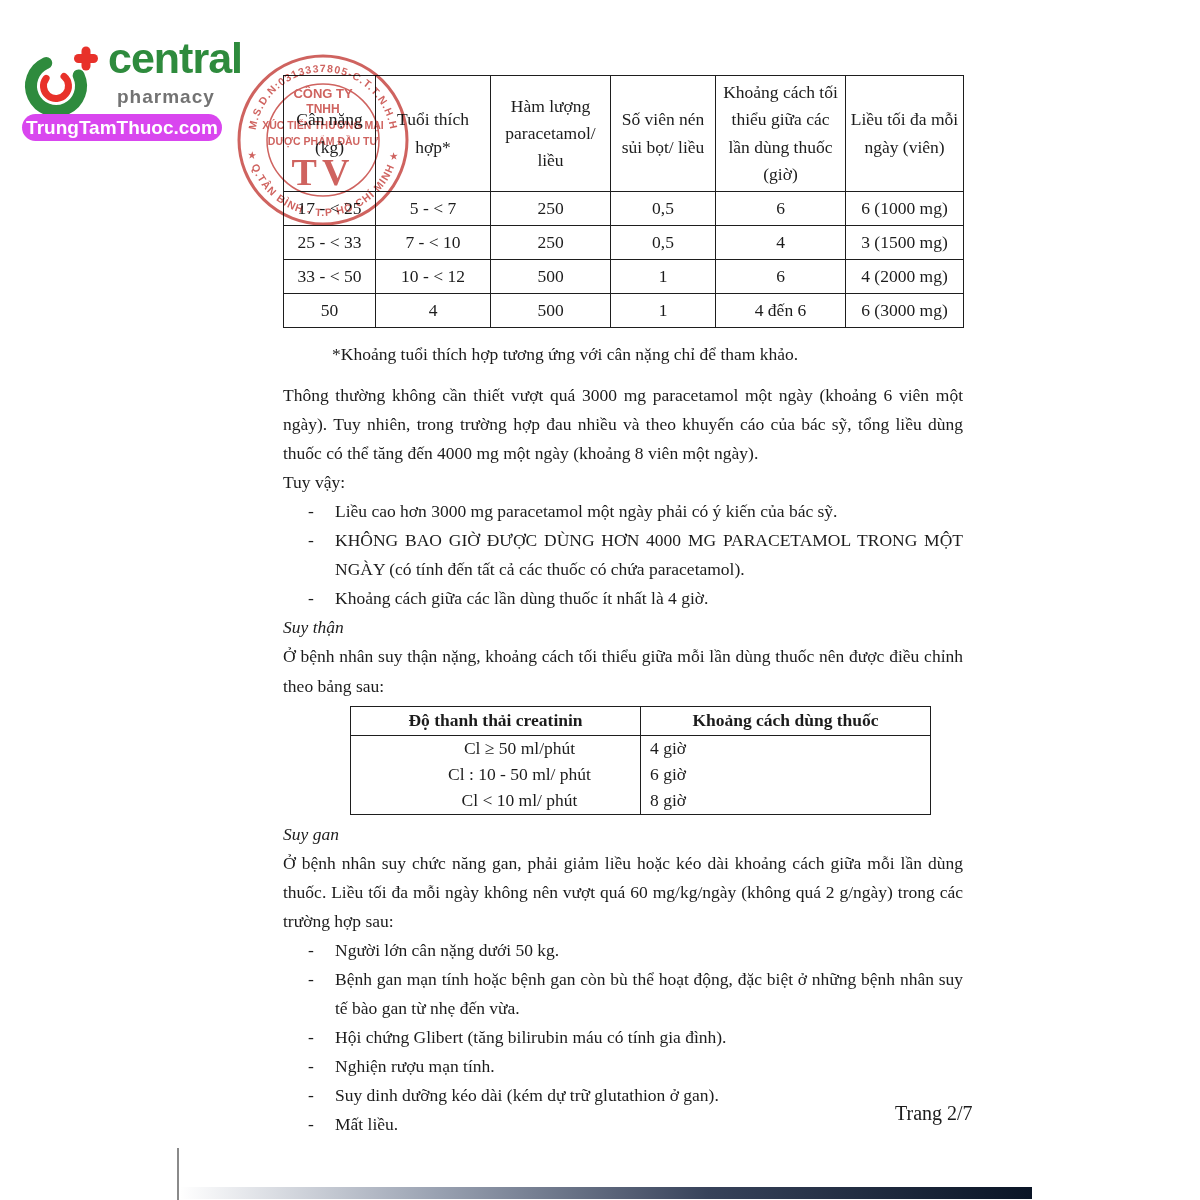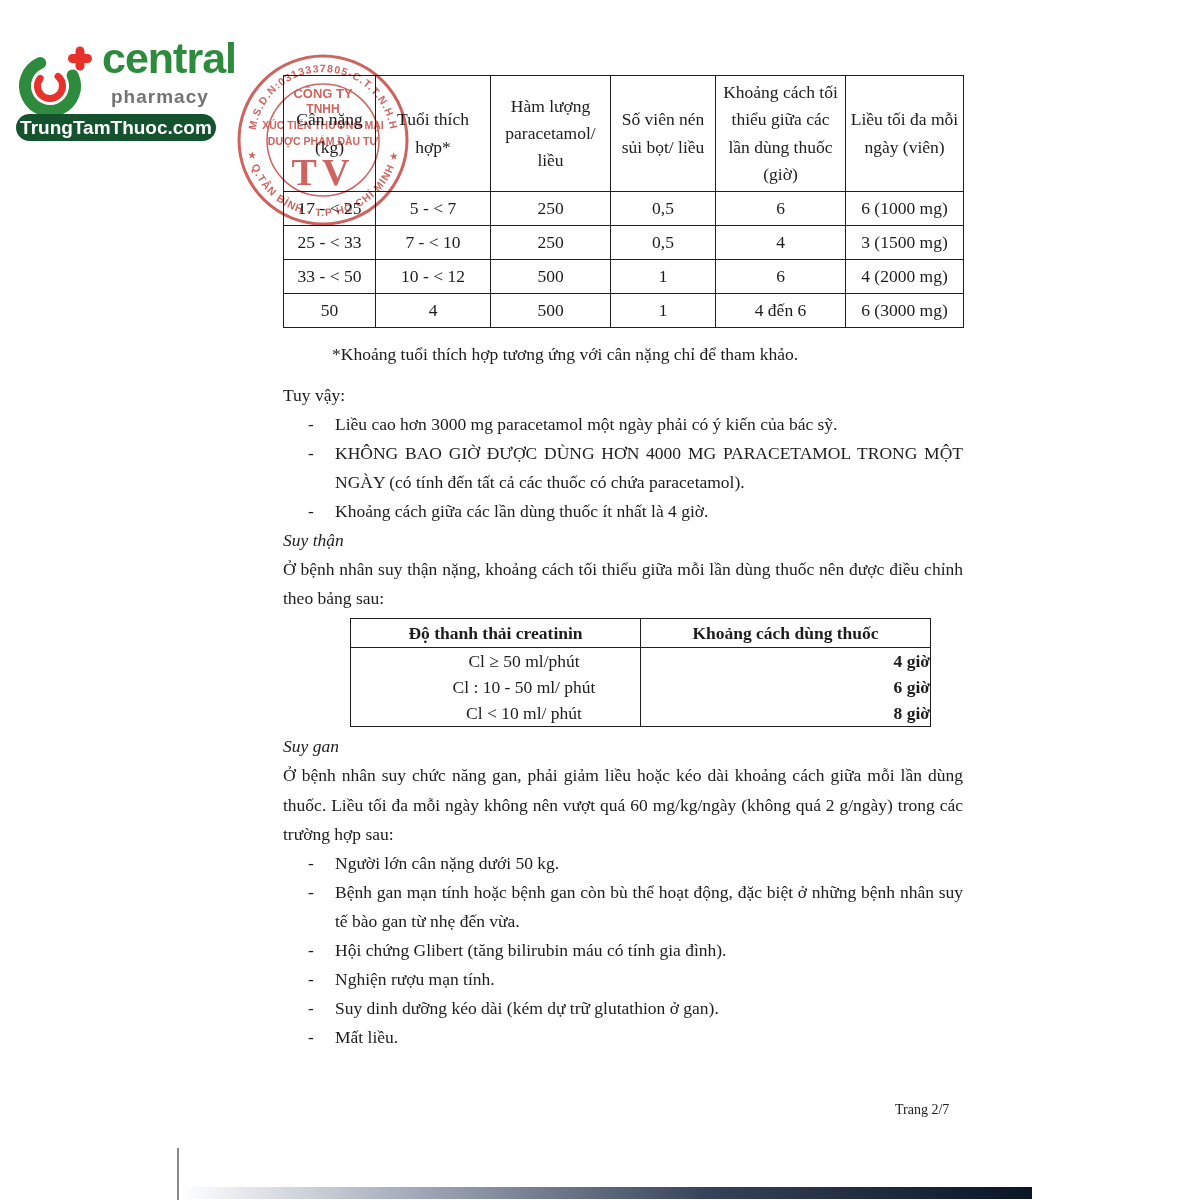--- a/index.html
+++ b/index.html
@@ -2,27 +2,27 @@
 <html><head>
 <meta charset="utf-8">
 <style>
   html,body{margin:0;padding:0;}
   body{
     width:1200px;height:1200px;position:relative;background:#ffffff;
     font-family:"Liberation Serif","DejaVu Serif",serif;color:#1c1c1c;
     overflow:hidden;
   }
   
-  .logo{position:absolute;left:16px;top:28px;width:205px;height:115px;z-index:3;}
+  .logo{position:absolute;left:22px;top:28px;width:205px;height:115px;z-index:3;}
   .logo-icon{position:absolute;left:0;top:14px;}
   .brand{position:absolute;left:86px;top:6px;font-family:"Liberation Sans","DejaVu Sans",sans-serif;
          font-weight:bold;font-size:43px;color:#2e8b3d;letter-spacing:-1px;}
   .tagline{position:absolute;left:95px;top:58px;font-family:"Liberation Sans","DejaVu Sans",sans-serif;
          font-weight:bold;font-size:19px;color:#737373;letter-spacing:1px;}
-  .pill{position:absolute;left:0px;top:86px;width:200px;height:27px;background:#14532d;
+  .pill{position:absolute;left:0px;top:86px;width:200px;height:27px;background:#d946ef;
         border-radius:14px;color:#fff;font-family:"Liberation Sans","DejaVu Sans",sans-serif;
         font-weight:bold;font-size:19px;text-align:center;line-height:27px;}
   
   .stamp{position:absolute;left:235px;top:52px;width:176px;height:176px;z-index:6;
          opacity:.82;mix-blend-mode:multiply;pointer-events:none;}
   .stamp text{fill:#c4403c;font-family:"Liberation Sans","DejaVu Sans",sans-serif;}
   .stamp .rim{font-size:10.5px;font-weight:bold;letter-spacing:1.1px;}
   .stamp .s1{font-size:13px;font-weight:bold;text-anchor:middle;}
   .stamp .s2{font-size:12px;font-weight:bold;text-anchor:middle;}
   .stamp .s3{font-size:10.5px;font-weight:bold;text-anchor:middle;}
@@ -39,28 +39,28 @@
   .dose-table td{height:31px;}
   .footnote{padding-left:37px;margin:12px;}
   .para{margin:0;text-align:justify;}
   .plain{margin:0;}
   .bullets{margin:0;}
   .bitem{display:flex;margin:0;}
   .dash{width:52px;padding-left:25px;box-sizing:border-box;flex:none;}
   .btext{flex:1;text-align:justify;font-family:Liberation Serif, serif;}
   .iheading{margin:0;font-style:italic;}
   .renal-table{width:580px;margin:5px 0 5px 67px;table-layout:fixed;}
-  .renal-table th,.renal-table td{border:1.6px solid #1e1e1e;line-height:1.35;padding:1px 0;}
+  .renal-table th,.renal-table td{border:1.6px solid #1e1e1e;line-height:1.35;padding:1px 9px;}
   .renal-table th{font-weight:bold;text-align:center;height:26px;}
   .renal-table td{border-top:none;border-bottom:none;height:24px;}
   .renal-table tr:last-child td{border-bottom:1.6px solid #1e1e1e;}
   .renal-table td.cl{ text-align:center;padding-left:57px;}
-  .renal-table td.hrs{text-align:right;font-weight:bold;}
-  
-  .page-number{position:absolute;left:895px;top:1102px;font-size:14px;z-index:2;}
+  .renal-table td.hrs{text-align:left;}
+  
+  .page-number{position:absolute;left:895px;top:1102px;font-size:20px;z-index:2;}
   .scan-edge-v{position:absolute;left:177px;top:1148px;width:2px;height:52px;background:#8a8a8a;}
   .scan-bottom{position:absolute;left:180px;top:1187px;width:852px;height:12px;
      background:linear-gradient(90deg,rgba(160,168,182,0) 0%,#9aa2b2 30%,#37425a 62%,#0a1526 100%);}
 </style>
 </head>
 <body>
 
 <div class="logo">
   <svg class="logo-icon" width="80" height="80" viewBox="0 0 80 80">
     <circle cx="34" cy="44" r="25" fill="none" stroke="#2e8b3d" stroke-width="12" stroke-dasharray="118 39.1" stroke-linecap="round" transform="rotate(-25 34 44)"></circle>
@@ -139,20 +139,21 @@
       <td>500</td>
       <td>1</td>
       <td>4 đến 6</td>
       <td>6 (3000 mg)</td>
     </tr>
   </tbody>
     </table>
 
   <p class="footnote">*Khoảng tuổi thích hợp tương ứng với cân nặng chỉ để tham khảo.</p>
 
+  <p class="para">Thông thường không cần thiết vượt quá 3000 mg paracetamol một ngày (khoảng 6 viên một ngày). Tuy nhiên, trong trường hợp đau nhiều và theo khuyến cáo của bác sỹ, tổng liều dùng thuốc có thể tăng đến 4000 mg một ngày (khoảng 8 viên một ngày).</p>
 
   <p class="plain">Tuy vậy:</p>
 
   <div class="bullets">
     <div class="bitem">
       <span class="dash">-</span>
       <span class="btext">Liều cao hơn 3000 mg paracetamol một ngày phải có ý kiến của bác sỹ.</span>
     </div>
     <div class="bitem">
       <span class="dash">-</span>

